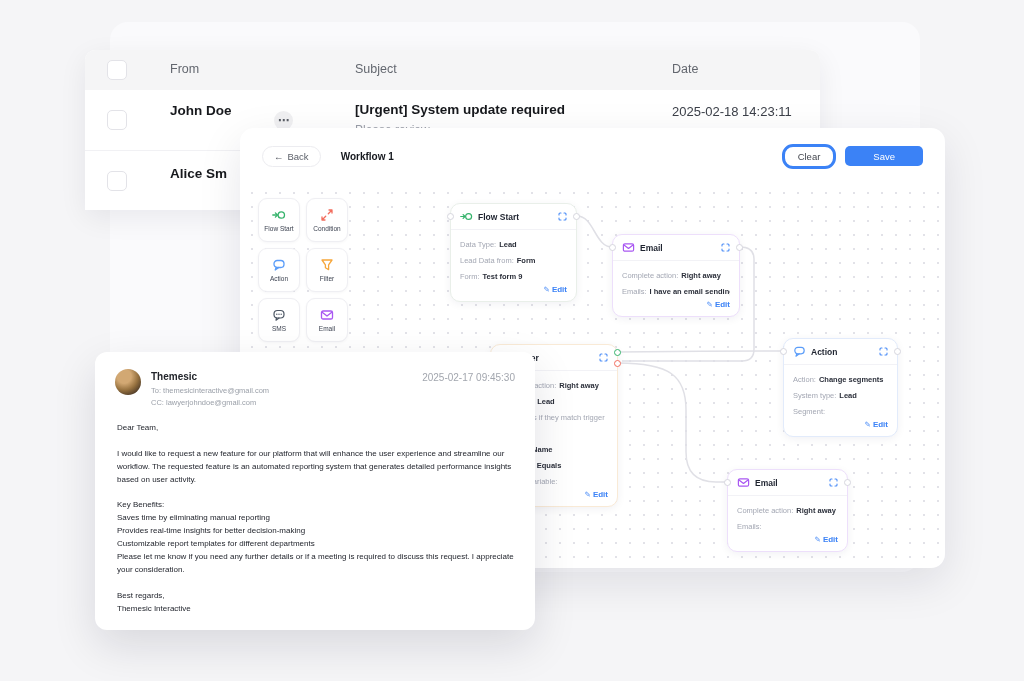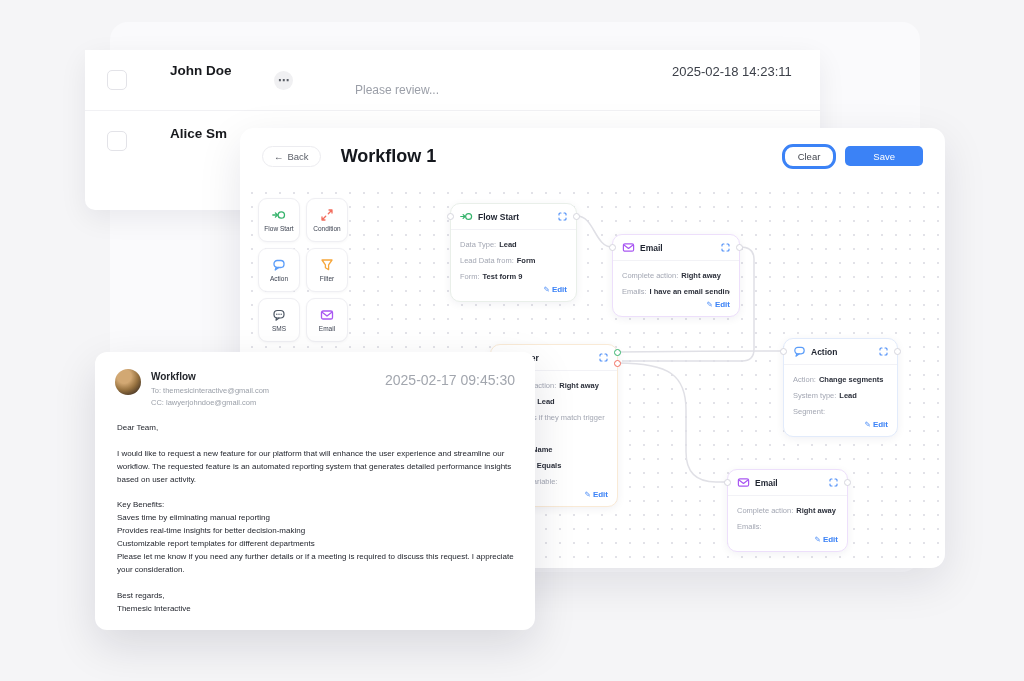--- a/index.html
+++ b/index.html
@@ -29,21 +29,21 @@
   .cell-preview { position:absolute; left:270px; top:33px; font-size:12px; color:#9b9fa8; }
   .cell-date { position:absolute; left:587px; top:14px; font-size:13px; color:#3c4049;text-align:center; }
   .inbox-row.r2 .cell-from { top:15px; }
 
   
   .panel { left:240px; top:128px; width:705px; height:440px; background:#fff; border-radius:14px;
            box-shadow:0 14px 44px rgba(20,20,45,.10); z-index:10; overflow:hidden; }
   .panel-head { display:flex; align-items:center; height:56px; padding:0 22px; }
   .btn-back { display:inline-flex; align-items:center; gap:4px; border:1px solid #ececf0; border-radius:12px;
               padding:4px 11px; font-size:9.5px; color:#5b5f68; background:#fff; }
-  .panel-title { margin-left:20px; font-size:18px; font-weight:700; color:#15181e; }
+  .panel-title { margin-left:20px; font-size:10px; font-weight:700; color:#15181e; }
   .head-actions { margin-left:auto; display:flex; gap:9px; align-items:center; }
   .btn-clear { border:3px solid #3b82f6; border-radius:11px; padding:4px 13px; font-size:9.5px; color:#44474f; background:#fff; }
   .btn-save { border:none; border-radius:5px; padding:4.5px 28px; font-size:9.5px; color:#fff; background:#3b82f6; font-weight:500; }
 
   .canvas { position:absolute; left:0; top:56px; width:705px; height:384px;
             background-image:radial-gradient(circle,#e2e2e8 1.1px,transparent 1.3px);
             background-size:14px 14px; background-position:5px 2px; }
 
   
   .palette { position:absolute; left:18px; top:14px; display:grid; grid-template-columns:42px 42px; gap:6px; z-index:3; }
@@ -84,38 +84,45 @@
   .wires path { stroke:#e0e0e6; stroke-width:1.5; fill:none; }
 
   
   .mailcard { left:95px; top:352px; width:440px; height:278px; background:#fff; border-radius:12px;
               box-shadow:0 16px 44px rgba(20,20,45,.12); z-index:20; }
   .avatar { position:absolute; left:20px; top:17px; width:26px; height:26px; border-radius:50%;
             background:radial-gradient(circle at 35% 28%, #d2a873 0 28%, #96713f 55%, #4a3826 82%, #23180e 100%); }
   .sender { position:absolute; left:56px; top:19px; font-size:10px; font-weight:700; color:#23262c; }
   .mail-to { position:absolute; left:56px; top:34px; font-size:7.5px; color:#9ba0a9; }
   .mail-cc { position:absolute; left:56px; top:46px; font-size:7.5px; color:#9ba0a9; }
-  .mail-ts { position:absolute; right:20px; top:20px; font-size:14px; color:#a2a6ae; }
+  .mail-ts { position:absolute; right:20px; top:20px; font-size:10px; color:#a2a6ae; }
   .mail-body { position:absolute; left:22px; top:70px; width:398px; font-size:8px; line-height:12.9px;
                color:#23262e; white-space:pre-line; }
 
   svg { display:block; }
 </style>
 </head>
 <body>
 
 <div class="layer backdrop"></div>
 
 <div class="layer inbox">
+  <div class="inbox-head">
+    <div class="checkbox"></div>
+    <div class="col col-from">From</div>
+    <div class="col col-subject">Subject</div>
+    <div class="col col-date">Date</div>
+  </div>
   <div class="inbox-row">
     <div class="checkbox"></div>
     <div class="cell-from">John Doe</div>
     <div class="row-menu">
         <span>⋯</span>
       </div>
+    <div class="cell-subject">[Urgent] System update required</div>
     <div class="cell-preview">Please review...</div>
     <div class="cell-date">2025-02-18 14:23:11</div>
   </div>
   <div class="inbox-row r2">
     <div class="checkbox"></div>
     <div class="cell-from">Alice Sm</div>
   </div>
 </div>
 
 <div class="layer panel">
@@ -337,21 +344,21 @@
       </div>
       <span class="port port-l"></span>
       <span class="port port-r"></span>
     </div>
 
   </div>
 </div>
 
 <div class="layer mailcard">
   <div class="avatar"></div>
-  <div class="sender">Workflow</div>
+  <div class="sender">Themesic</div>
   <div class="mail-to">To: themesicinteractive@gmail.com</div>
   <div class="mail-cc">CC: lawyerjohndoe@gmail.com</div>
   <div class="mail-ts">2025-02-17 09:45:30</div>
   <div class="mail-body">Dear Team,
 
 I would like to request a new feature for our platform that will enhance the user experience and streamline our workflow. The requested feature is an automated reporting system that generates detailed performance insights based on user activity.
 
 Key Benefits:
 Saves time by eliminating manual reporting
 Provides real-time insights for better decision-making

